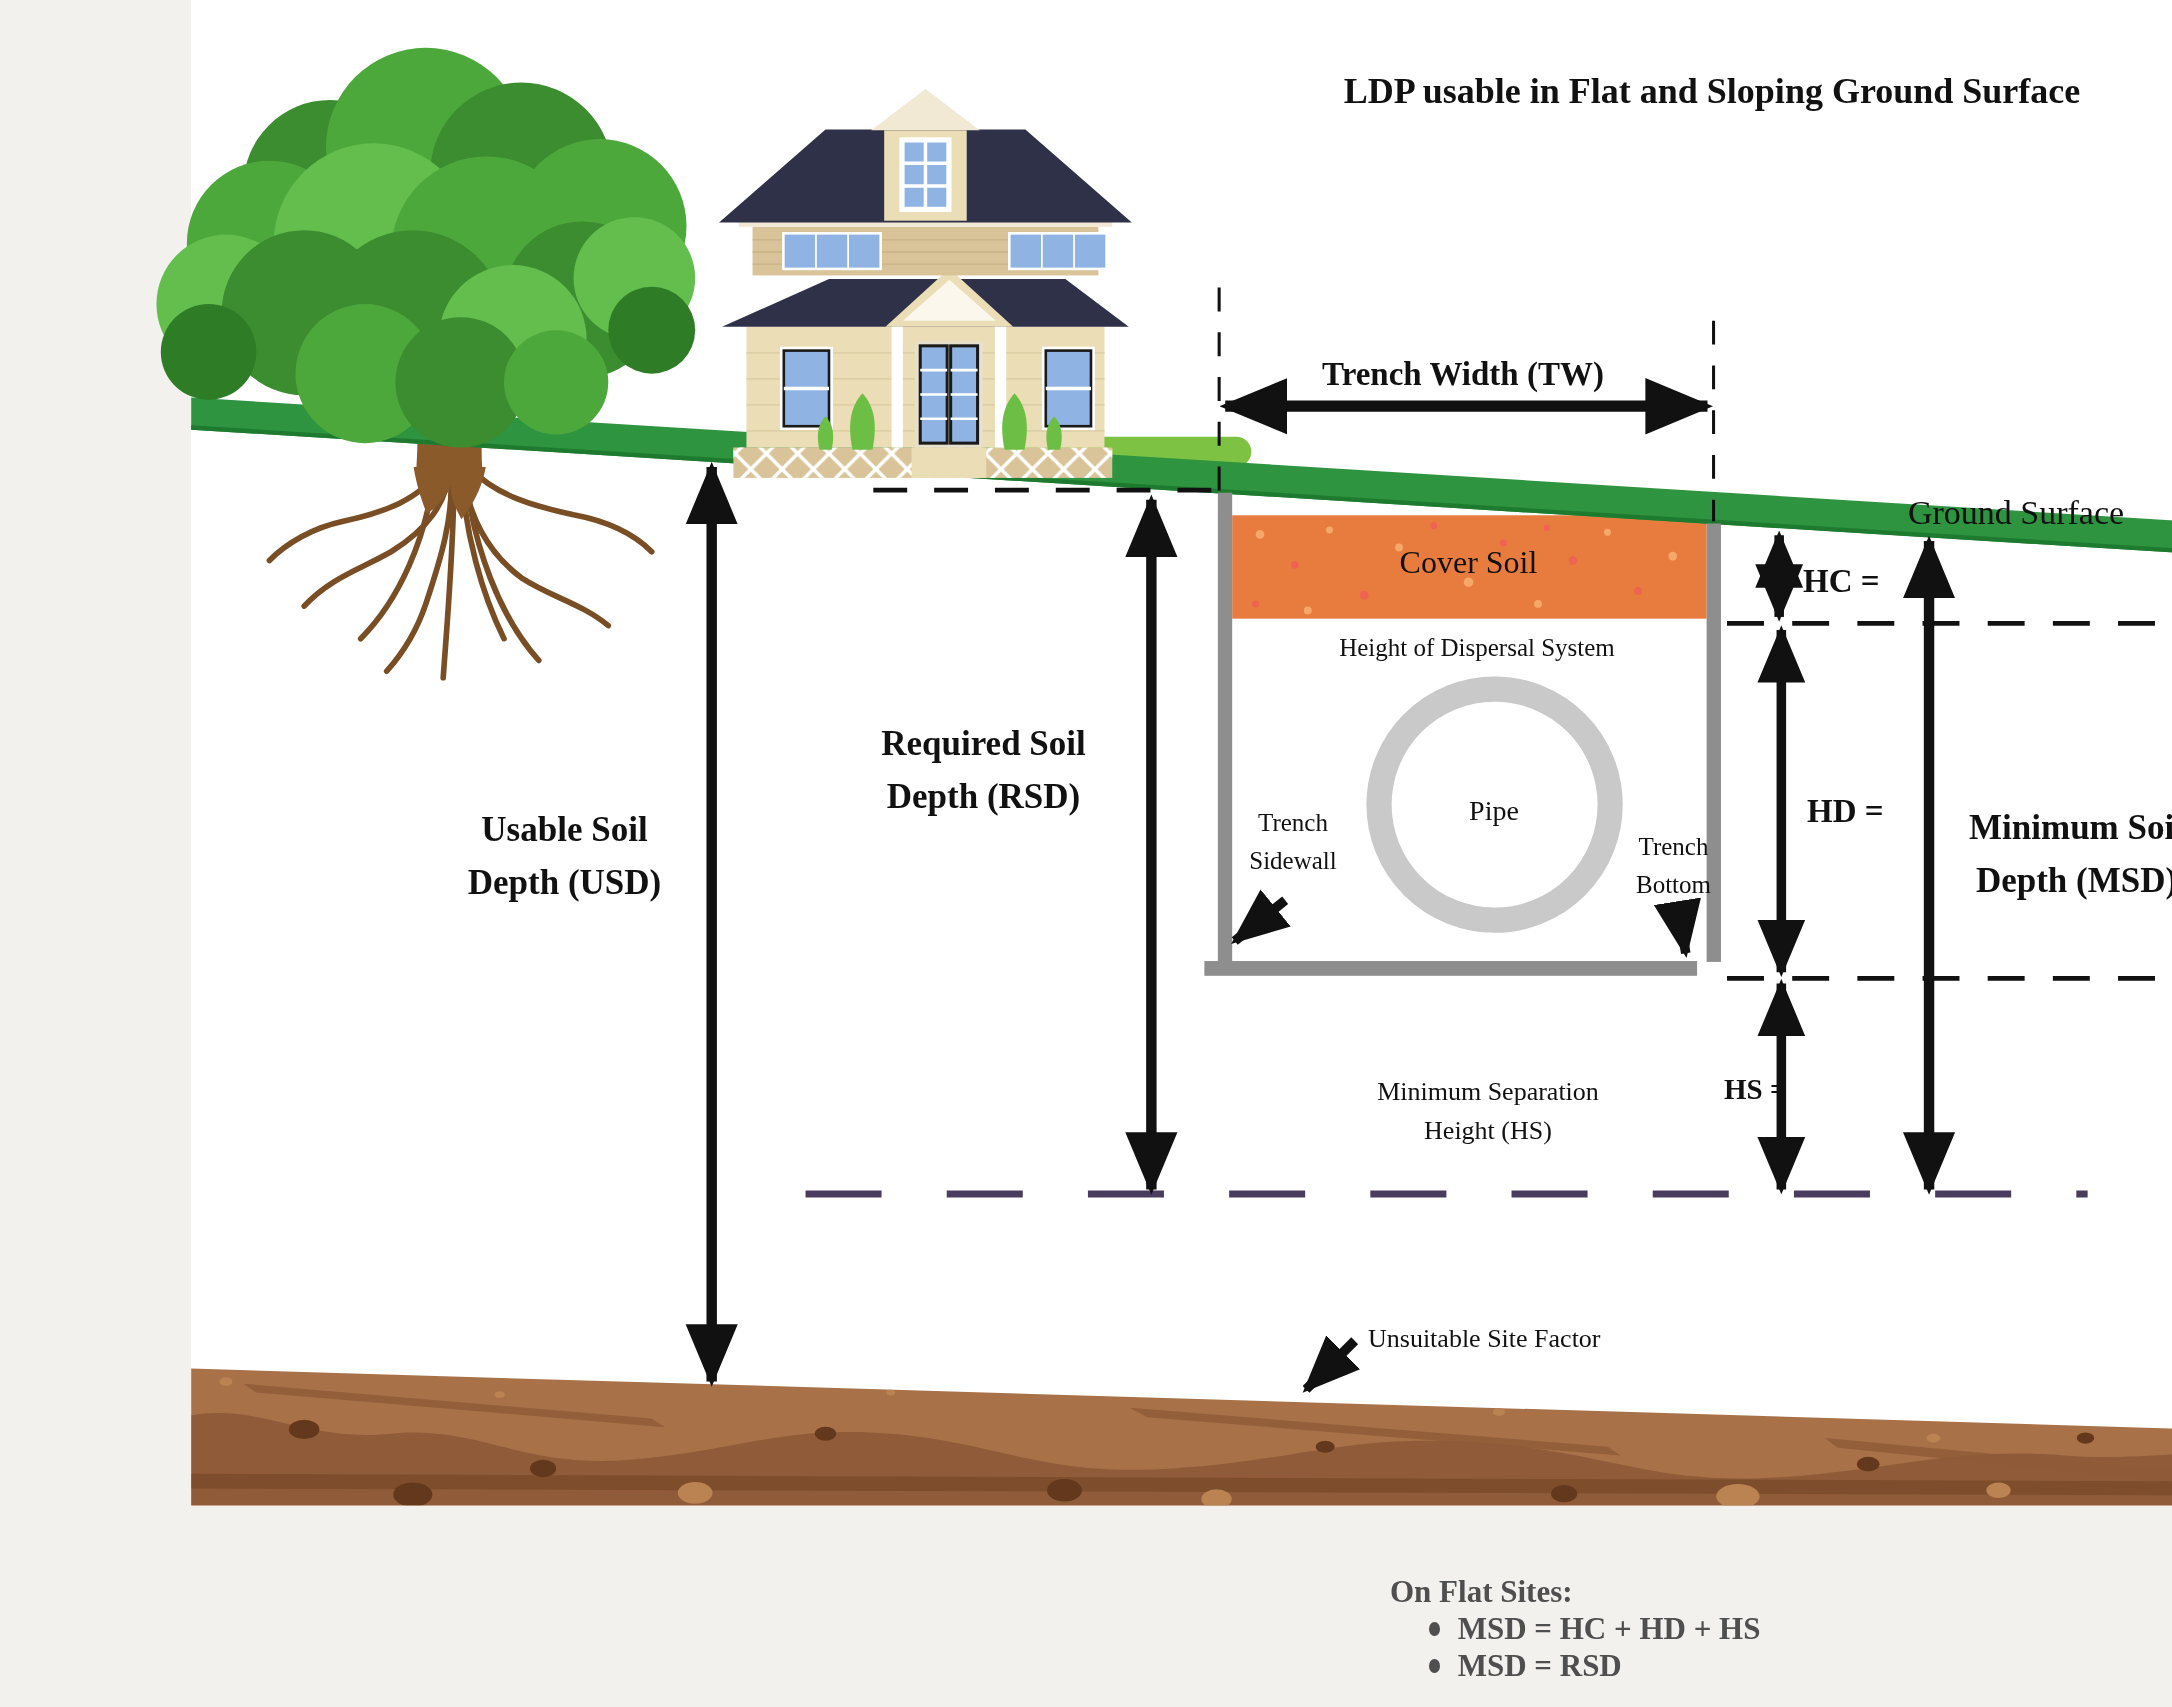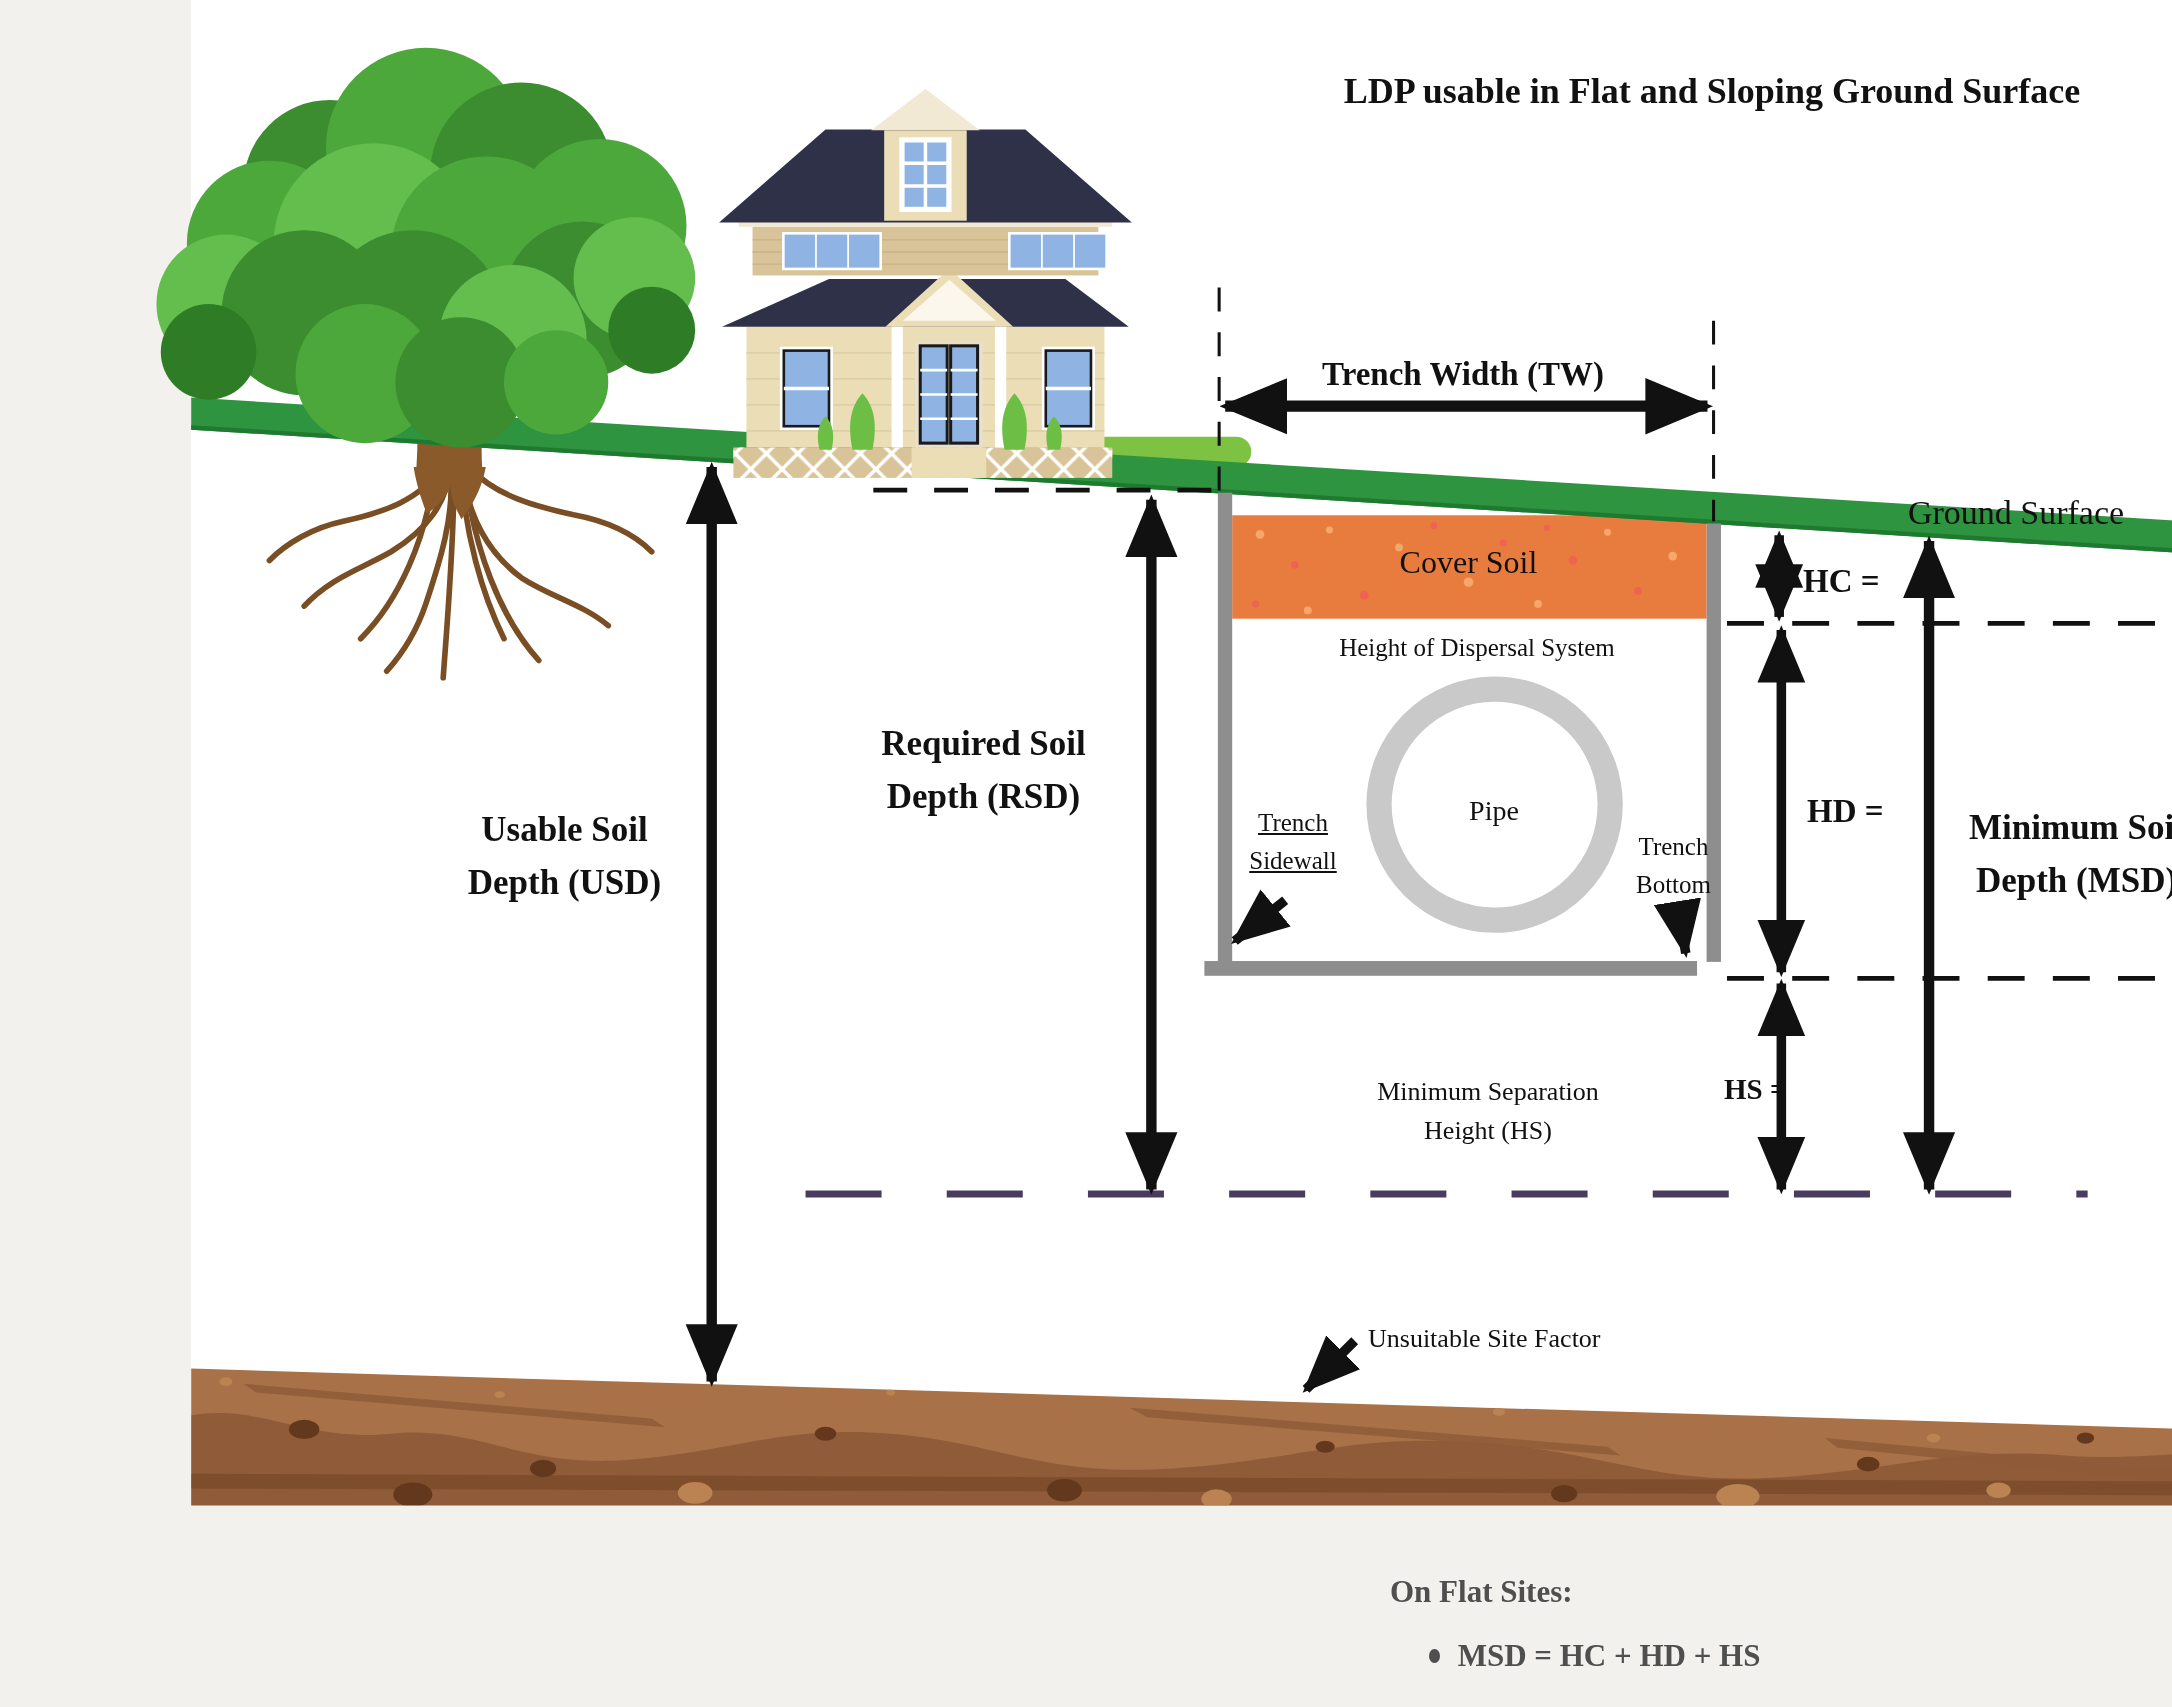--- a/index.html
+++ b/index.html
@@ -30,21 +30,21 @@
   .cream{fill:var(--wall-cream,#EBDDB6);}
   .tan{fill:var(--wall-tan,#D9C49A);}
   .winblue{fill:var(--window-blue,#8FB4E3);}
   .trunk{fill:var(--trunk,#8A5A2B);}
   .root{stroke:var(--root,#7A4E24);fill:none;stroke-linecap:round;}
   .f1{fill:var(--foliage-1,#4DA83C);} .f2{fill:var(--foliage-2,#3C8C30);} .f3{fill:var(--foliage-3,#63BE4E);} .fd{fill:var(--foliage-dark,#2E7D26);}
   .bush{fill:var(--bush,#6CBE45);}
   #footer-formulas{position:absolute;left:222px;top:1552px;font-weight:bold;font-size:33px;color:var(--ink,#111);line-height:1.53;text-align:left;}
   #flat-sites{position:absolute;left:1390px;top:1574px;color:var(--text-gray,#4F4F4F);font-weight:bold;text-align:left;}
   #flat-sites .hd{font-size:31px;}
-  .bullet-row{display:flex;align-items:center;margin-top:28px;margin-left:39px;font-size:31px;}
+  .bullet-row{display:flex;align-items:center;margin-top:1px;margin-left:39px;font-size:31px;}
   .dot{display:inline-block;width:11.3px;height:14.8px;border-radius:50%;background:var(--text-gray,#4F4F4F);margin-right:17.4px;flex:0 0 auto;}
 </style>
 </head>
 <body>
 
 <div id="stage">
   <div id="canvas-white"></div>
 
   <svg id="art" viewBox="0 0 5563 3929" xmlns="http://www.w3.org/2000/svg">
     <defs>
@@ -225,21 +225,21 @@
   <div class="lbl b" style="left:1256px;top:64px;width:912px;font-size:36px;">LDP usable in Flat and Sloping Ground Surface</div>
   <div class="lbl" style="left:1903px;top:487px;width:226px;font-size:34px;">Ground Surface</div>
   <div class="lbl" style="left:1325px;top:538px;width:287px;font-size:32px;">Cover Soil</div>
   <div class="lbl b left" style="left:1803px;top:557px;width:148px;font-size:33px;">HC =</div>
   <div class="lbl" style="left:1303px;top:629px;width:348px;font-size:25px;">Height of Dispersal System</div>
   <div class="lbl b left" style="left:1807px;top:787px;width:148px;font-size:33px;">HD =</div>
   <div class="lbl b" style="left:1946px;top:802px;width:261px;font-size:35px;">Minimum Soil Depth (MSD)</div>
   <div class="lbl b" style="left:862px;top:718px;width:243px;font-size:35px;">Required Soil Depth (RSD)</div>
   <div class="lbl b" style="left:456px;top:804px;width:217px;font-size:35px;font-family:Liberation Serif, serif;">Usable Soil Depth (USD)</div>
   <div class="lbl" style="left:1429px;top:790px;width:130px;font-size:28px;">Pipe</div>
-  <div class="lbl" style="left:1230px;top:804px;width:126px;font-size:25px;text-decoration:underline;">Trench Sidewall</div>
+  <div class="lbl" style="left:1230px;top:804px;width:126px;font-size:25px;">Trench Sidewall</div>
   <div class="lbl" style="left:1617px;top:828px;width:113px;font-size:25px;">Trench Bottom</div>
   <div class="lbl b left" style="left:1724px;top:1068px;width:148px;font-size:29px;">HS =</div>
   <div class="lbl" style="left:1347px;top:1072px;width:282px;font-size:26px;">Minimum Separation Height (HS)</div>
   <div class="lbl left" style="left:1368px;top:1319px;width:330px;font-size:26px;">Unsuitable Site Factor</div>
 
   <div id="flat-sites">
     <div class="hd">On Flat Sites:</div>
     <div class="bullet-row">
       <span class="dot"></span>
       <span>MSD = HC + HD + HS</span>

